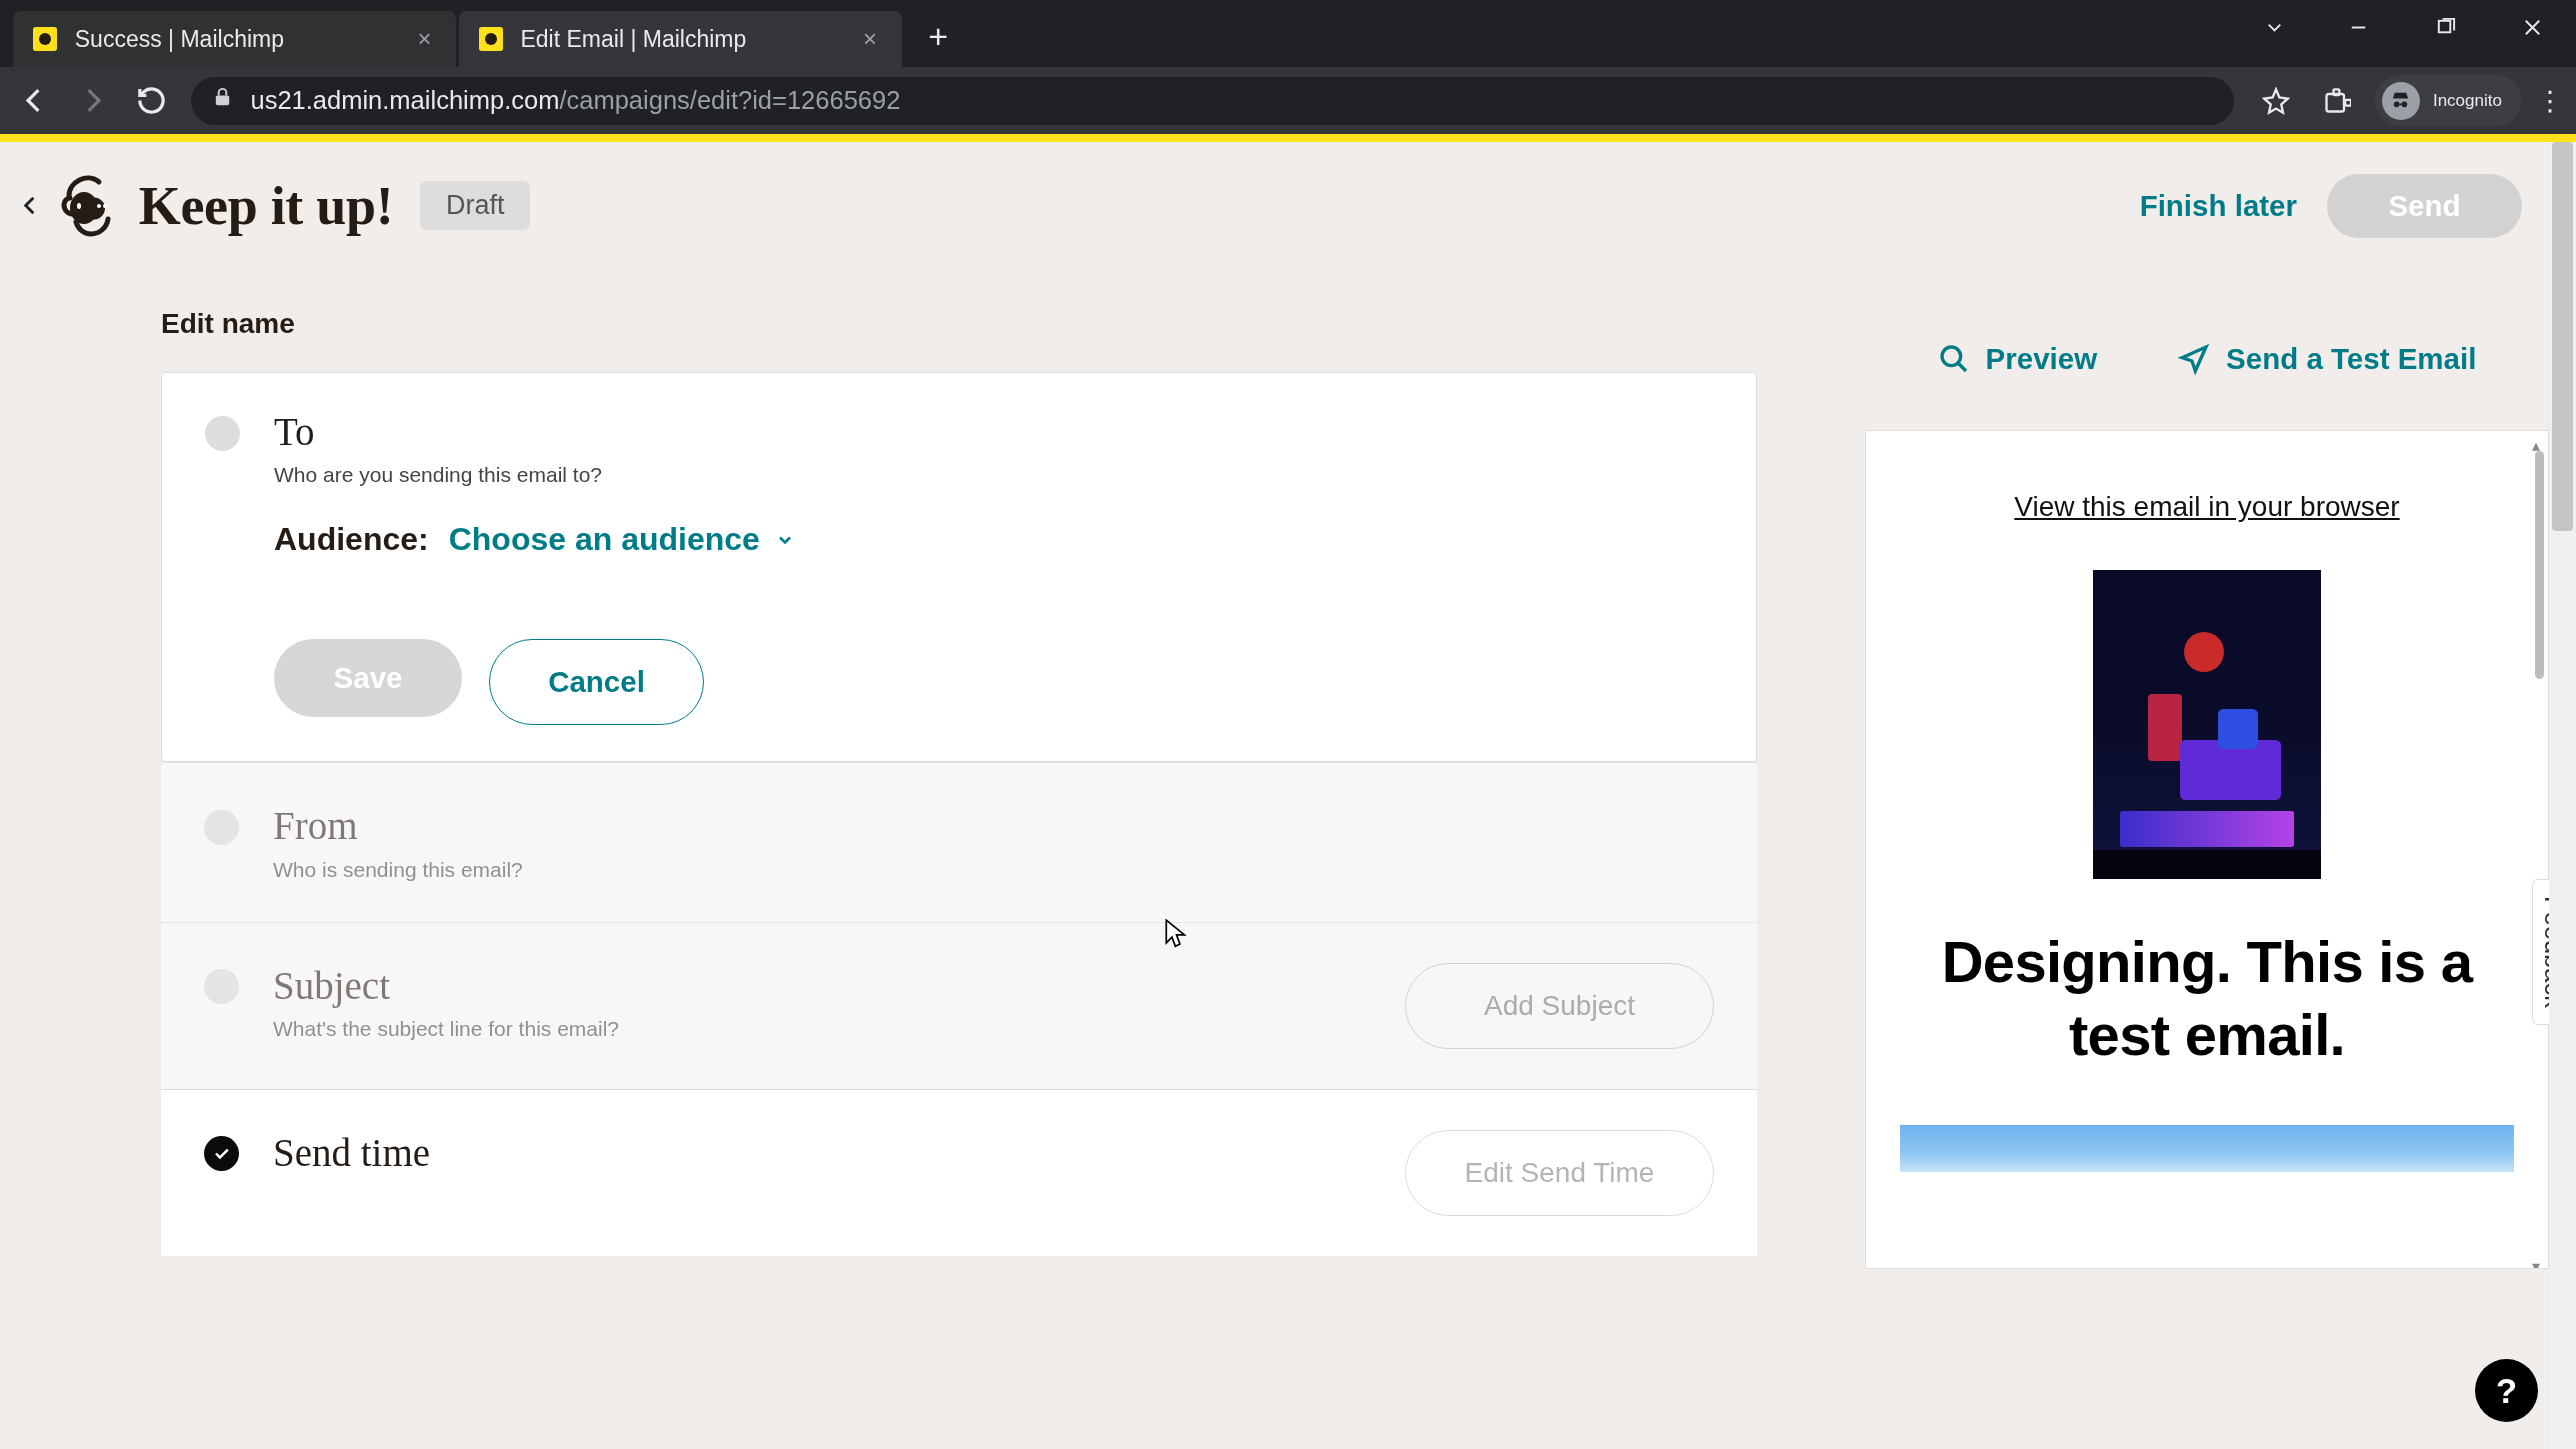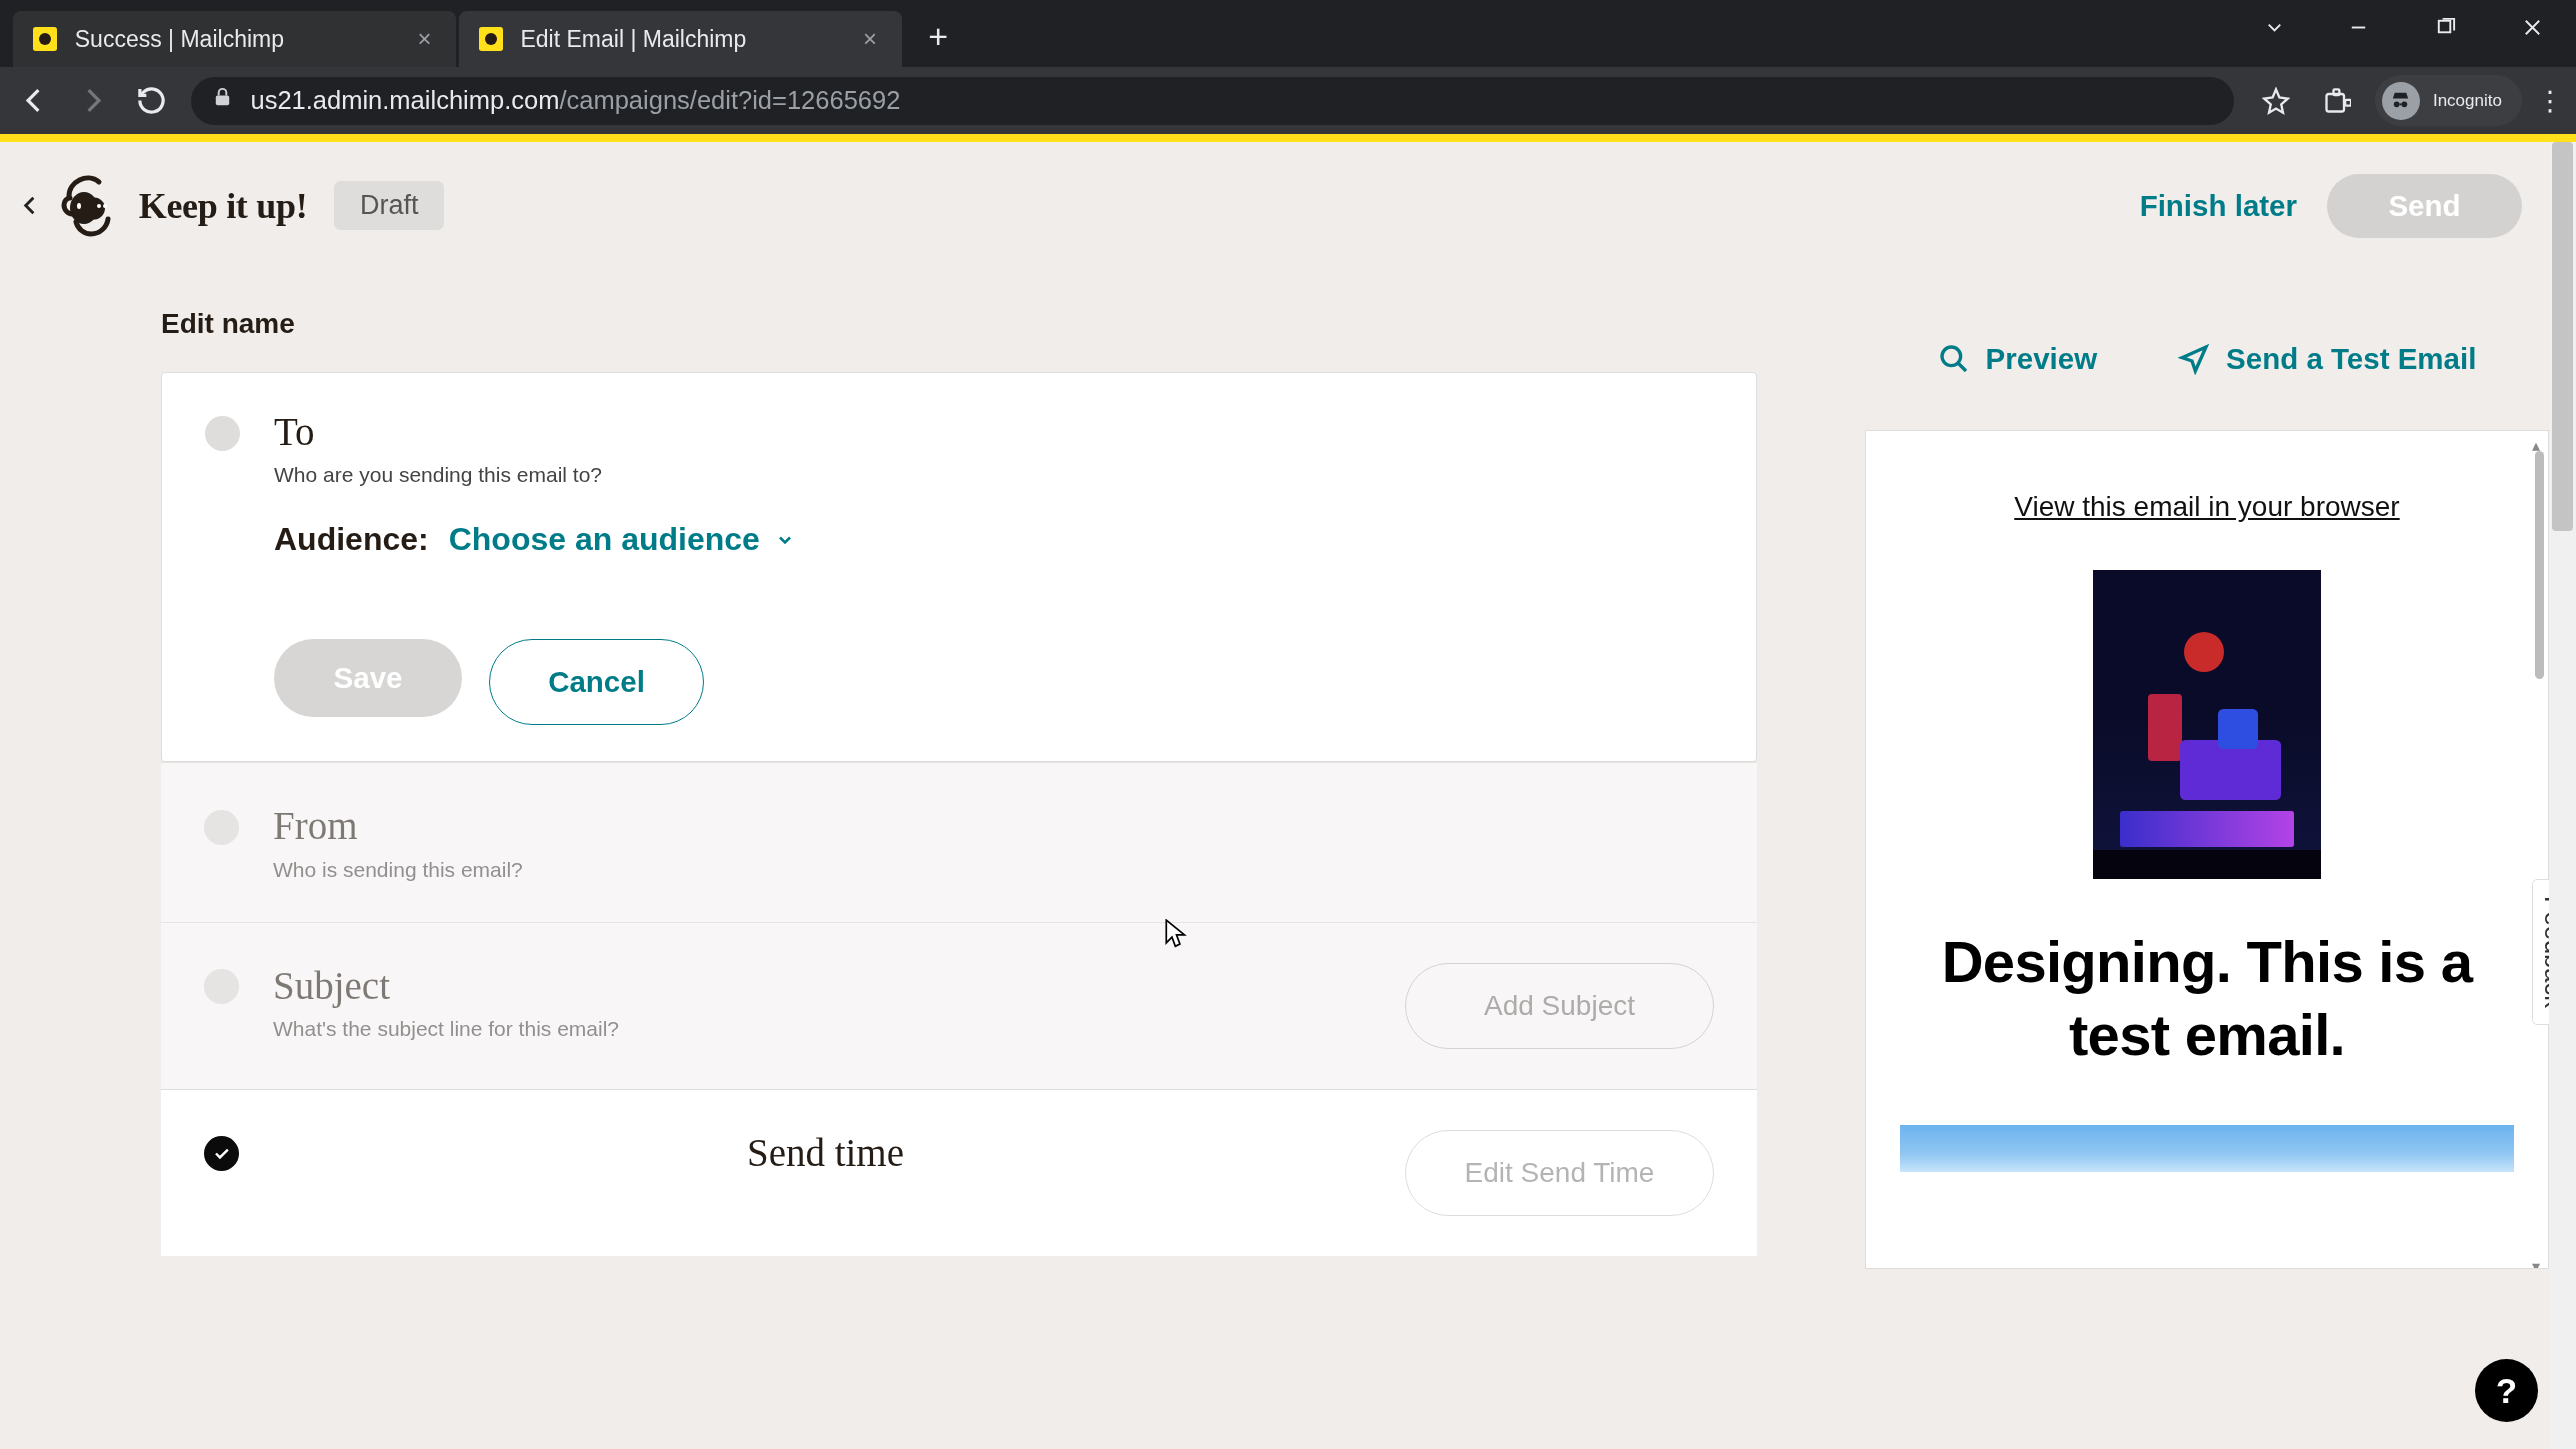--- a/index.html
+++ b/index.html
@@ -174,21 +174,21 @@
       margin-right: 8px;
     }
     .back-chev svg{width:23px;height:23px;}
     .freddie {
       width: 64px; height: 64px;
       margin-right: 16px;
     }
     .freddie svg { width: 64px; height: 64px; }
     .camp-title {
       font-family: Georgia, "Times New Roman", serif;
-      font-size: 36px;
+      font-size: 54px;
       font-weight: 600;
       color: #241c15;
       letter-spacing: -0.3px;
     }
     .status-pill {
       margin-left: 27px;
       background: #dedddb;
       border-radius: 6.7px;
       padding: 9.4px 25.5px;
       font-size: 27px;
@@ -608,21 +608,21 @@
 
       <div class="section">
         <div class="check-circle"></div>
         <div class="sec-body">
           <div class="sec-title">Subject</div>
           <div class="sec-sub">What's the subject line for this email?</div>
         </div>
         <div class="side-btn">Add Subject</div>
       </div>
 
-      <div class="section" style="opacity:1;text-align:center;">
+      <div class="section" style="opacity:1;">
         <div class="check-circle done">
           <svg viewBox="0 0 24 24" fill="none" stroke="#fff" stroke-width="3">
               <path d="M5 12l5 5L20 7"></path>
             </svg>
         </div>
         <div class="sec-body">
           <div class="sec-title">Send time</div>
         </div>
         <div class="side-btn" style="opacity:0.55;">Edit Send Time</div>
       </div>

